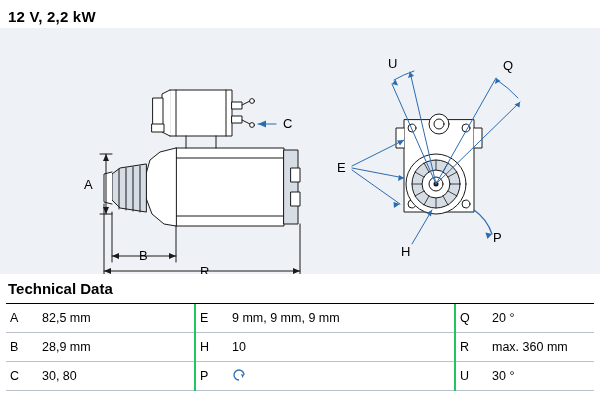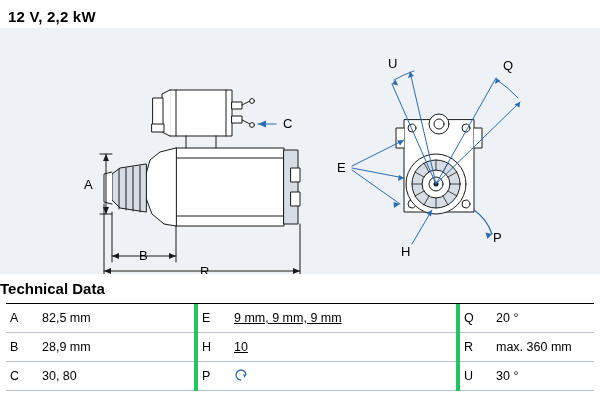--- a/index.html
+++ b/index.html
@@ -37,21 +37,21 @@
     width: 600px;
     height: 246px;
     background: #eef1f5;
   }
   .drawing svg {
     display: block;
   }
   
   .tech-heading {
     position: absolute;
-    left: 0;
+    left: 8px;
     top: 280px;
     font-size: 15px;
     font-weight: bold;
   }
   .tech-rule {
     position: absolute;
     left: 6px;
     top: 303px;
     width: 588px;
     height: 1px;
@@ -72,29 +72,29 @@
     height: 18px;
   }
   table.tech tr:last-child td {
     border-bottom: 1px solid #b9c0c8;
   }
   td.key {
     width: 26px;
     padding-left: 3px;
   }
   td.val {
-    border-right: 4px solid #22c55e;
+    border-right: 2px solid #22c55e;
   }
   td.val.last {
     border-right: none;
   }
   td.k1 { width: 24px; }
   td.v1 { width: 148px; }
   td.k2 { width: 24px; }
-  td.v2 { width: 218px; text-decoration: underline; }
+  td.v2 { width: 218px; }
   td.k3 { width: 24px; }
   .p-icon {
     display: inline-block;
     width: 15px;
     height: 13px;
     vertical-align: -2px;
   }
 </style>
 </head>
 <body>

